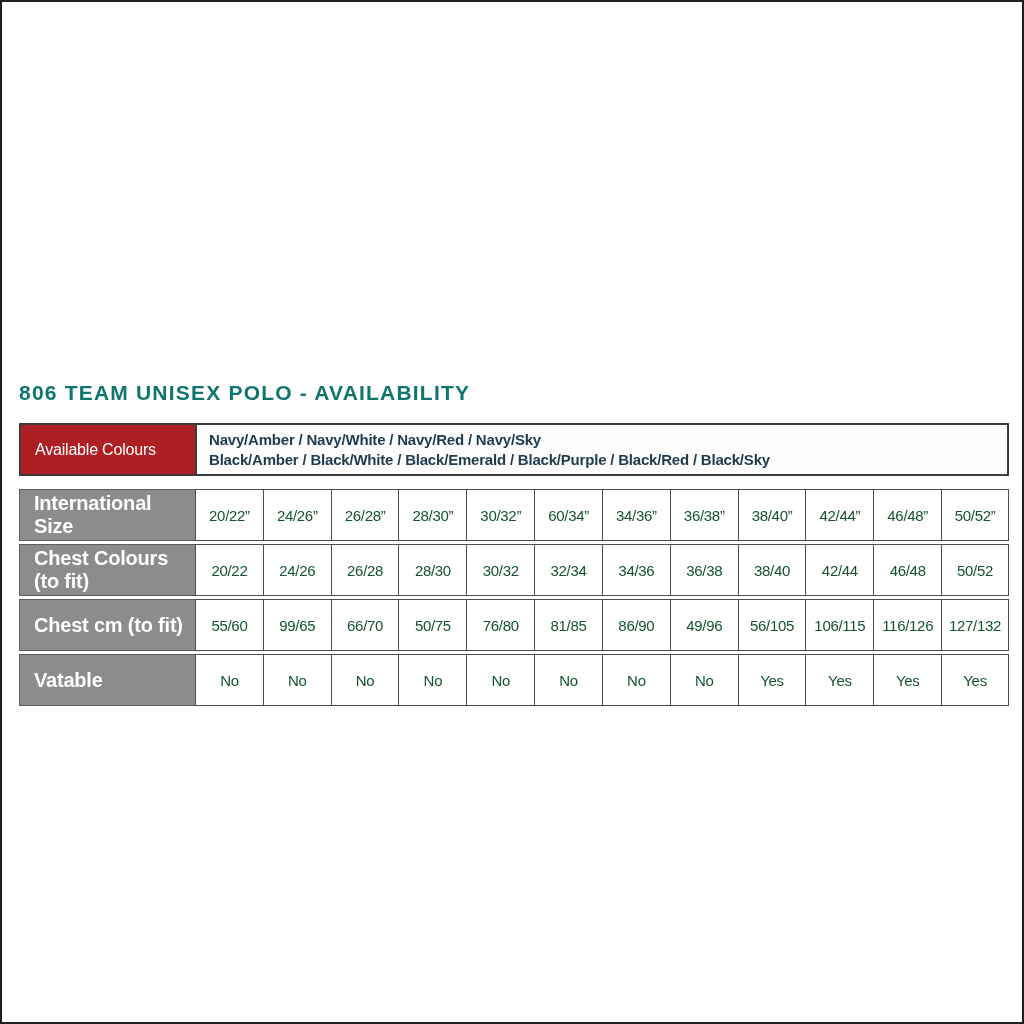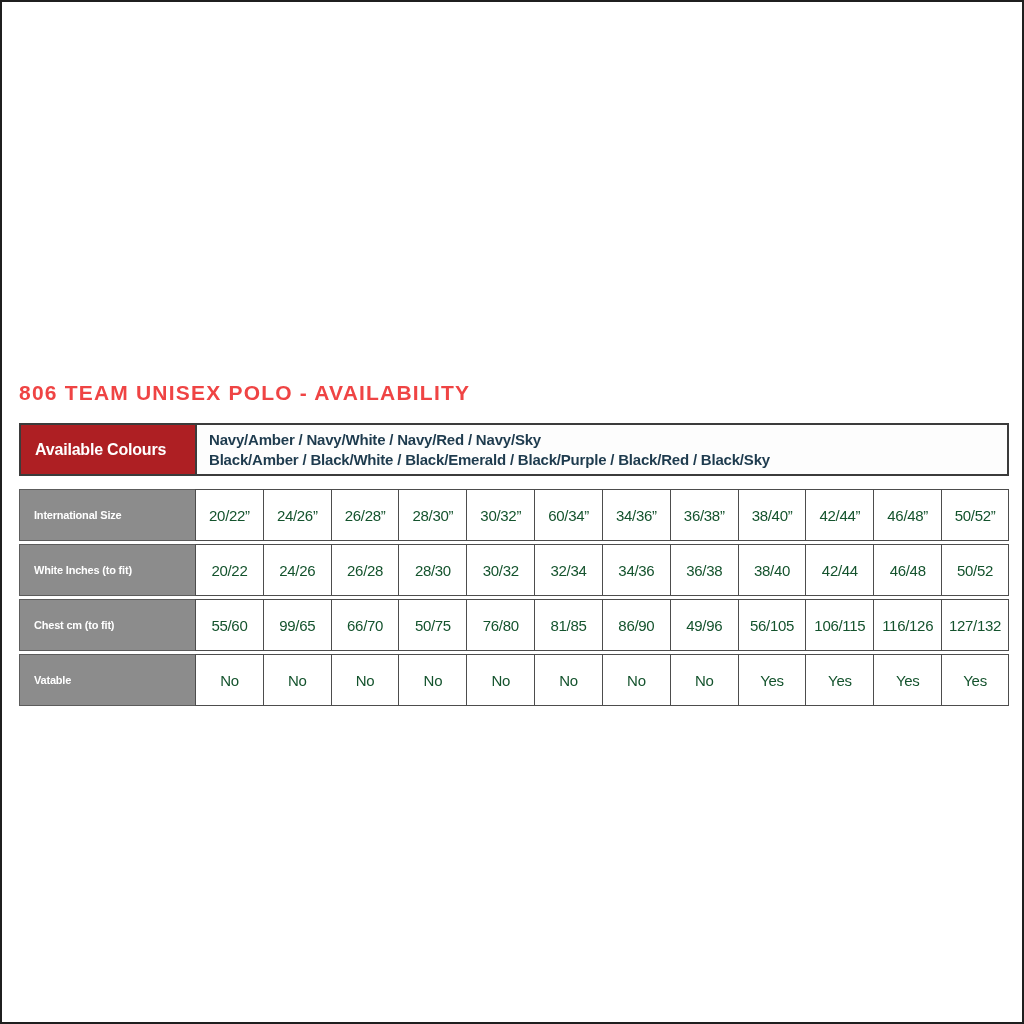--- a/index.html
+++ b/index.html
@@ -18,21 +18,21 @@
     overflow: hidden;
   }
   
   #title {
     position: absolute;
     left: 17px;
     top: 379px;
     font-size: 21px;
     font-weight: bold;
     letter-spacing: 1.2px;
-    color: #ef4444;
+    color: #0f766e;
     white-space: nowrap;
   }
   
   #colours-box {
     position: absolute;
     left: 17px;
     top: 421px;
     width: 990px;
     height: 53px;
     border: 2px solid #3b3b3b;
@@ -45,21 +45,21 @@
     flex: 0 0 176px;
     background: #ae1f23;
     border-right: 2px solid #3b3b3b;
     box-sizing: border-box;
     display: flex;
     align-items: center;
     padding-left: 14px;
   }
   #colours-label-cell span {
     color: #ffffff;
-    font-weight: bold;
+    font-weight: normal;
     font-size: 16px;
     letter-spacing: -0.2px;
   }
   #colours-values {
     display: flex;
     flex-direction: column;
     justify-content: center;
     padding-left: 12px;
     color: #1e3b4e;
     font-weight: bold;
@@ -77,21 +77,21 @@
     border-collapse: separate;
     border-spacing: 0 3px;
   }
   #size-table th {
     width: 176px;
     background: #8c8c8c;
     border: 1px solid #5c5c5c;
     border-right: none;
     color: #ffffff;
     font-weight: bold;
-    font-size: 11px;
+    font-size: 20px;
     letter-spacing: -0.2px;
     text-align: left;
     padding: 0 0 0 14px;
     height: 35px;
     box-sizing: border-box;
   }
   #size-table td {
     background: #ffffff;
     border: 1px solid #4d4d4d;
     border-right: none;
@@ -137,21 +137,21 @@
           <td>30/32”</td>
           <td>60/34”</td>
           <td>34/36”</td>
           <td>36/38”</td>
           <td>38/40”</td>
           <td>42/44”</td>
           <td>46/48”</td>
           <td>50/52”</td>
         </tr>
         <tr>
-          <th>White Inches (to fit)</th>
+          <th>Chest Colours (to fit)</th>
           <td>20/22</td>
           <td>24/26</td>
           <td>26/28</td>
           <td>28/30</td>
           <td>30/32</td>
           <td>32/34</td>
           <td>34/36</td>
           <td>36/38</td>
           <td>38/40</td>
           <td>42/44</td>

